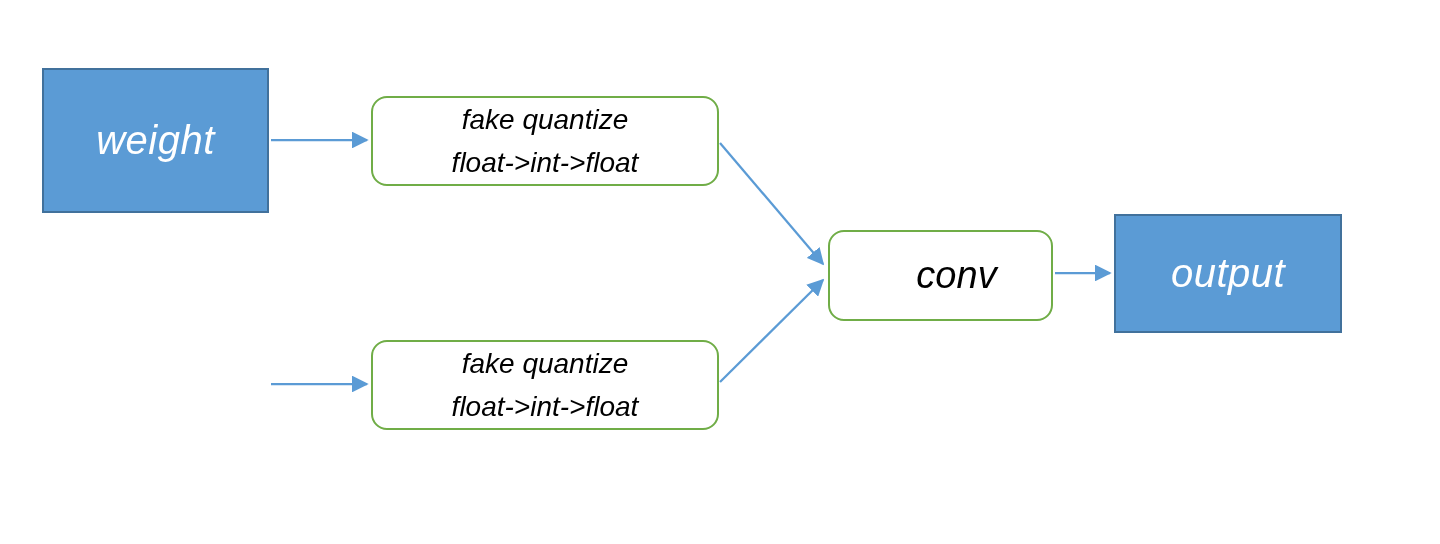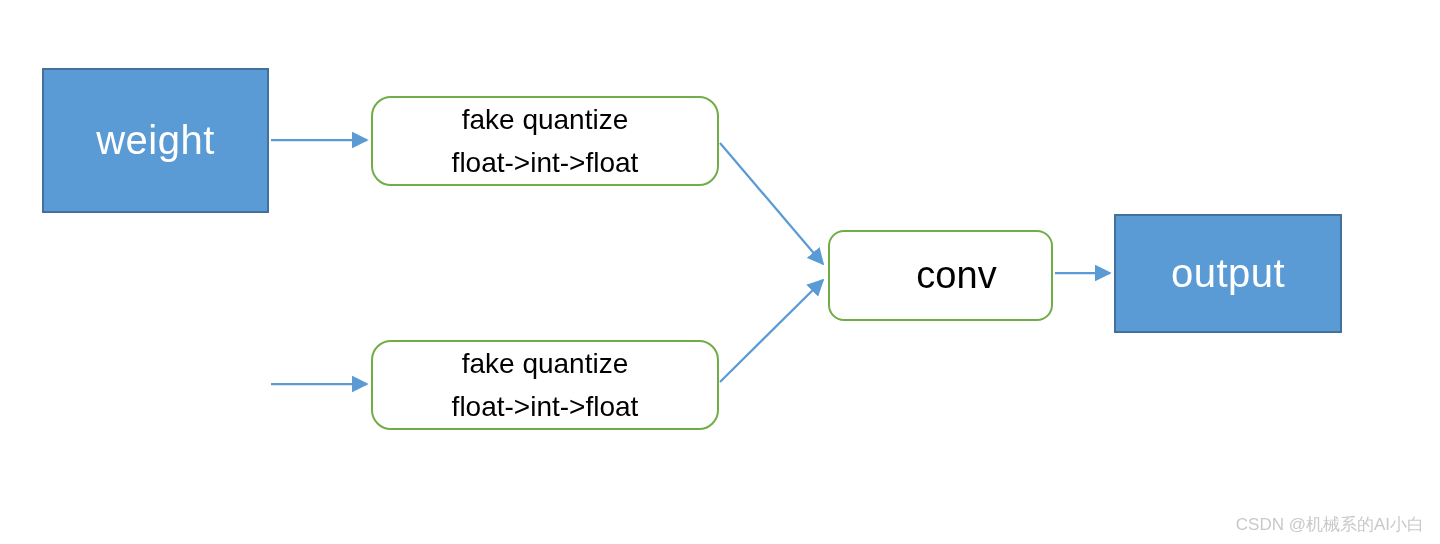--- a/index.html
+++ b/index.html
@@ -32,38 +32,38 @@
     fill: var(--arrow, #5b9bd5);
   }
   .node {
     position: absolute;
     box-sizing: border-box;
     display: flex;
     flex-direction: column;
     align-items: center;
     justify-content: center;
     text-align: center;
+    font-style: italic;
   }
   .node.blue {
     background: var(--blue-fill, #5b9bd5);
     border: 2.5px solid var(--blue-border, #41719c);
     color: var(--node-text-light, #ffffff);
     font-size: 40px;
     letter-spacing: 0.5px;
   }
   .node.green {
     background: #ffffff;
     border: 2.25px solid var(--green-border, #70ad47);
     border-radius: 16px;
     color: var(--node-text-dark, #000000);
   }
   .node.green.fq {
     font-size: 28px;
     line-height: 1.55;
-    border-radius: 20px;
   }
   .node.green.conv {
     font-size: 38px;
     padding-left: 32px;
   }
   #node-weight  { left: 42px;   top: 68px;  width: 227px; height: 145px; }
   #node-input   { left: 42px;   top: 313px; width: 227px; height: 144px; }
   #node-fq-weight { left: 371px; top: 96px;  width: 348px; height: 90px; }
   #node-fq-input  { left: 371px; top: 340px; width: 348px; height: 90px; }
   #node-conv    { left: 828px;  top: 230px; width: 225px; height: 91px; }
@@ -110,15 +110,14 @@
   </div>
 
   <div class="node green conv" id="node-conv">
     <span>conv</span>
   </div>
 
   <div class="node blue" id="node-output">
     <span>output</span>
   </div>
 
-  <div class="watermark">CSDN @机械系的AI小白</div>
 
 </div>
 
 </body></html>

